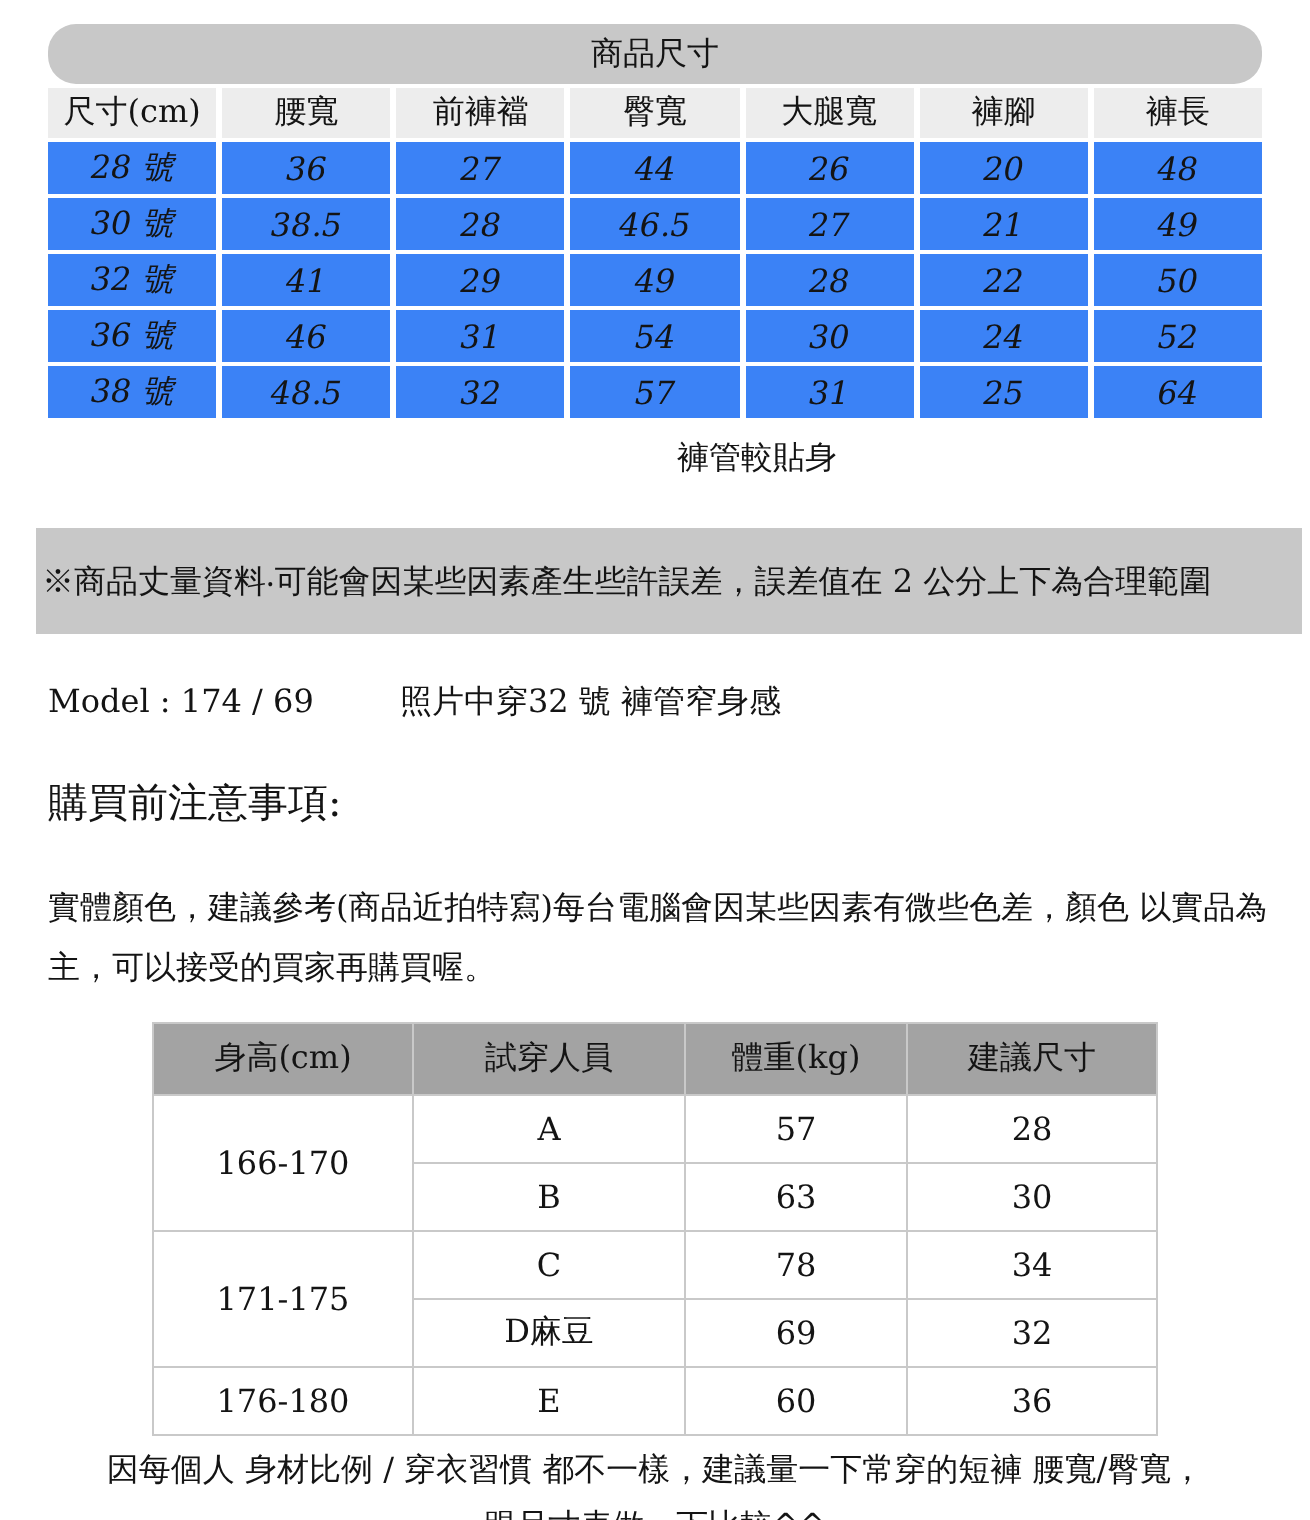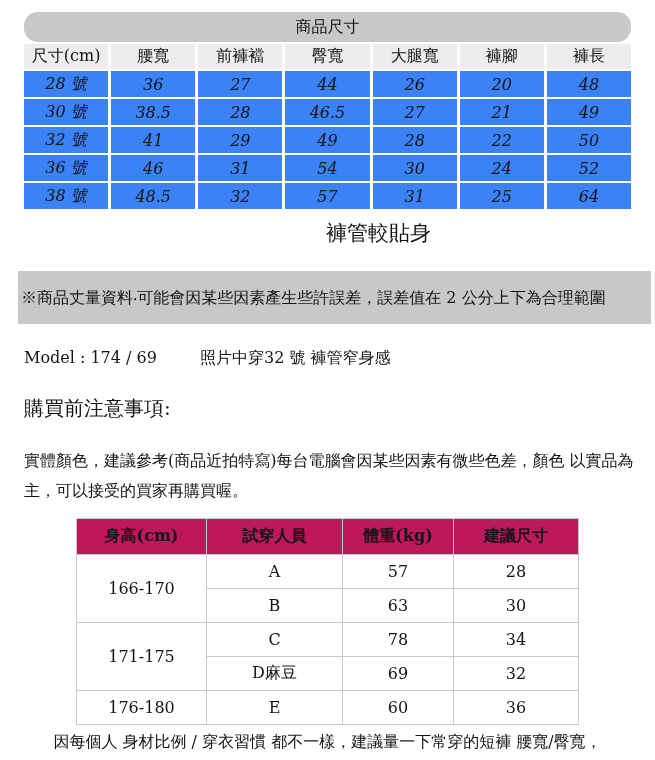--- a/index.html
+++ b/index.html
@@ -18,38 +18,38 @@
     background:#c8c8c8;height:28px;vertical-align:middle;font-size:16px;border-radius:14px;
   }
   table.size-table th{
     background:#ededed;font-weight:normal;height:23px;font-size:16px;
     vertical-align:middle;
     margin-left:21px;
   }
   table.size-table td.val{height:24px;vertical-align:middle;background:#3b82f6;font-style:italic;}
   
   .fit-note{
-    text-align:center;padding-left:102px;margin-top:8px;font-size:21px;
+    text-align:center;padding-left:102px;margin-top:8px;font-size:16px;
   }
   .tolerance-note{
     background:#c8c8c8;margin:24px 4px 0 18px;padding:15px 3px;font-size:16px;
   }
   .model-line{margin:24px 0 0 24px;font-size:16px;}
   .model-desc{margin-left:38px;}
   .purchase-heading{margin:26px 0 0 24px;font-size:20px;}
   .color-note{margin:24px 14px 0 24px;font-size:16px;line-height:30px;}
   
   table.fit-table{
     border-collapse:collapse;margin:12px auto 0 auto;
     font-size:16px;text-align:center;table-layout:fixed;
   }
   table.fit-table th,table.fit-table td{
     border:1px solid #c9c9c9;vertical-align:middle;background:#ffffff;
   }
-  table.fit-table th{background:#be185d;font-weight:bold;height:33px;text-align:center;}
+  table.fit-table th{background:#a3a3a3;font-weight:normal;height:33px;text-align:center;}
   table.fit-table td{height:31px;}
   .col-h1{width:127px}.col-h2{width:133px}.col-h3{width:108px}.col-h4{width:122px}
   .footer-advice{text-align:center;margin-top:3px;font-size:16px;line-height:28px;}
 </style>
 </head>
 <body>
 
 <table class="size-table">
   <tbody>
   <tr>

